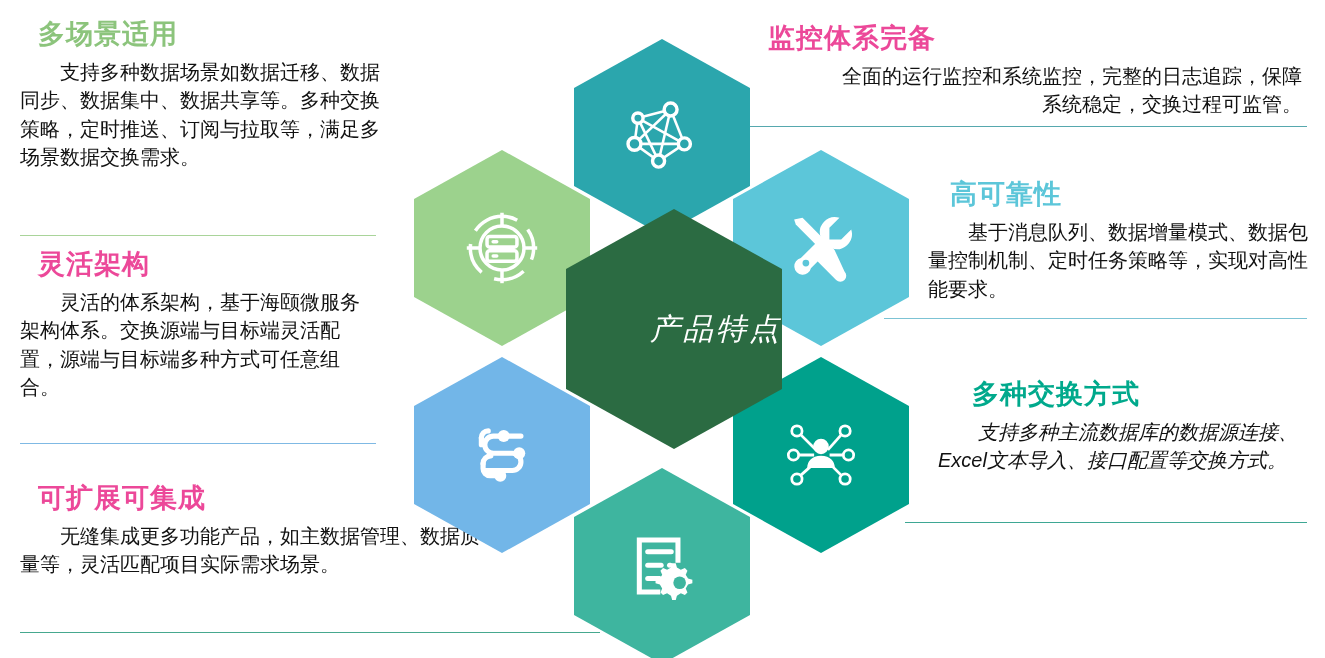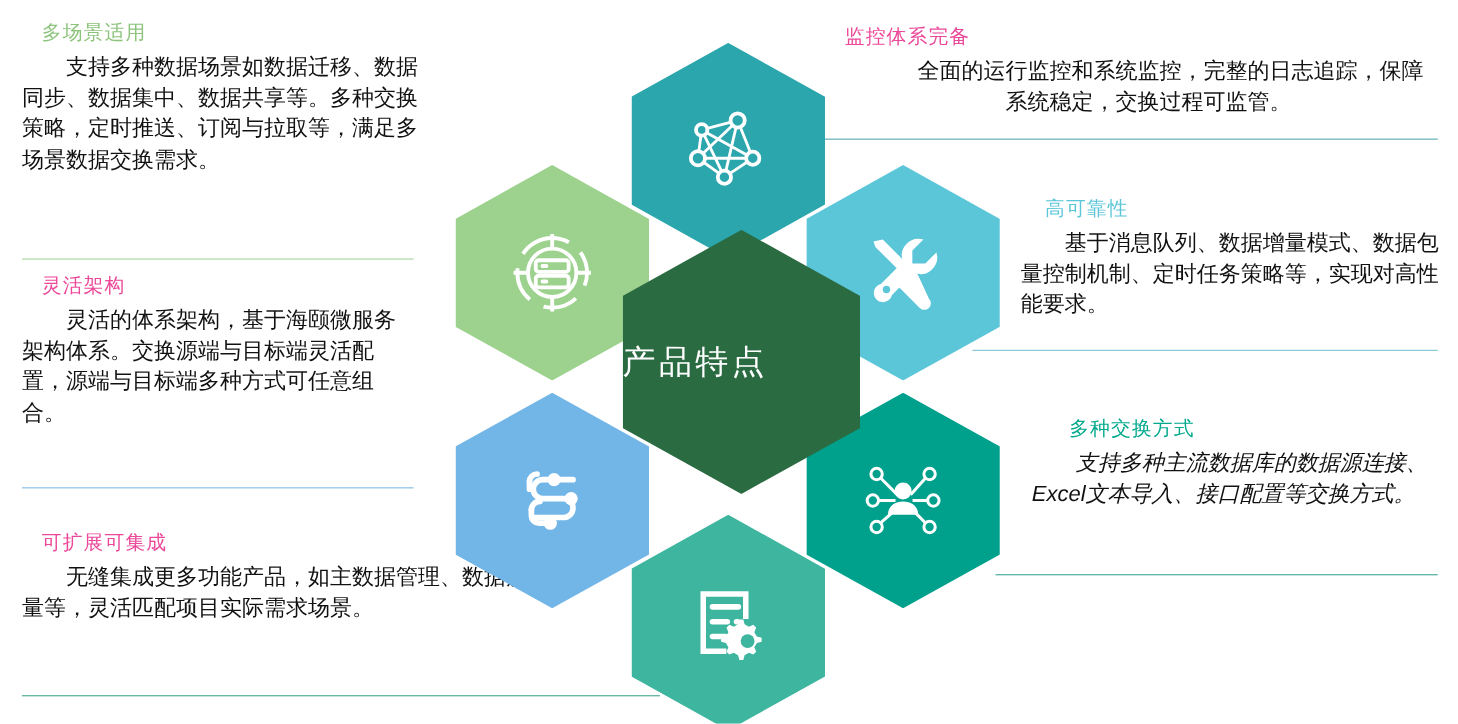--- a/index.html
+++ b/index.html
@@ -14,22 +14,22 @@
     position: relative;
     width: 1325px;
     height: 658px;
     background: #ffffff;
     overflow: hidden;
   }
 
   
   .block { position: absolute; }
   .blk-title {
-    font-size: 18px;
-    font-weight: normal;
+    font-size: 27px;
+    font-weight: bold;
     letter-spacing: 1px;
     line-height: 1.25;
     margin: 0 0 6px 12px;
     white-space: nowrap;
   }
   .blk-body {
     font-size: 20px;
     line-height: 1.42;
     color: #111111;
     margin: 0;
@@ -55,22 +55,23 @@
     align-items: center;
     justify-content: center;
   }
   .hex-center {
     position: absolute;
     width: 216px;
     height: 240px;
     clip-path: polygon(50% 0%, 100% 25%, 100% 75%, 50% 100%, 0% 75%, 0% 25%);
     display: flex;
     align-items: center;
-    justify-content: flex-start;
+    justify-content: flex-end;
     z-index: 5;
+    font-style: italic;
   }
   .hex-center-label {
     color: #ffffff;
     font-size: 30px;
     letter-spacing: 3px;
     font-weight: normal;
   }
   .hex svg { display: block; }
 </style>
 </head>
@@ -91,21 +92,21 @@
   <div class="rule" style="left:20px; top:443px; width:356px; color:#7fb9e4;"></div>
 
   <div class="block left" style="left:20px; top:482px; width:470px;">
     <div class="blk-title" style="color:#ec4899;">可扩展可集成</div>
     <div class="blk-body">无缝集成更多功能产品，如主数据管理、数据质量等，灵活匹配项目实际需求场景。</div>
   </div>
   <div class="rule" style="left:20px; top:632px; width:580px; color:#46a88f;"></div>
 
   <div class="block right" style="left:768px; top:22px; width:540px; text-align:center;">
     <div class="blk-title" style="color:#ec4899; text-align:left;">监控体系完备</div>
-    <div class="blk-body" style="text-align:center; padding-left:18px; padding-right:6px;">全面的运行监控和系统监控，完整的日志追踪，保障系统稳定，交换过程可监管。</div>
+    <div class="blk-body" style="text-align:right; padding-left:18px; padding-right:6px;">全面的运行监控和系统监控，完整的日志追踪，保障系统稳定，交换过程可监管。</div>
   </div>
   <div class="rule" style="left:735px; top:126px; width:572px; color:#56a8ae;"></div>
 
   <div class="block right" style="left:950px; top:178px; width:360px;">
     <div class="blk-title" style="color:#5cc6d9;">高可靠性</div>
     <div class="blk-body" style="margin-left:-22px;">基于消息队列、数据增量模式、数据包量控制机制、定时任务策略等，实现对高性能要求。</div>
   </div>
   <div class="rule" style="left:884px; top:318px; width:423px; color:#7cc3d4;"></div>
 
   <div class="block right" style="left:960px; top:378px; width:350px;">

